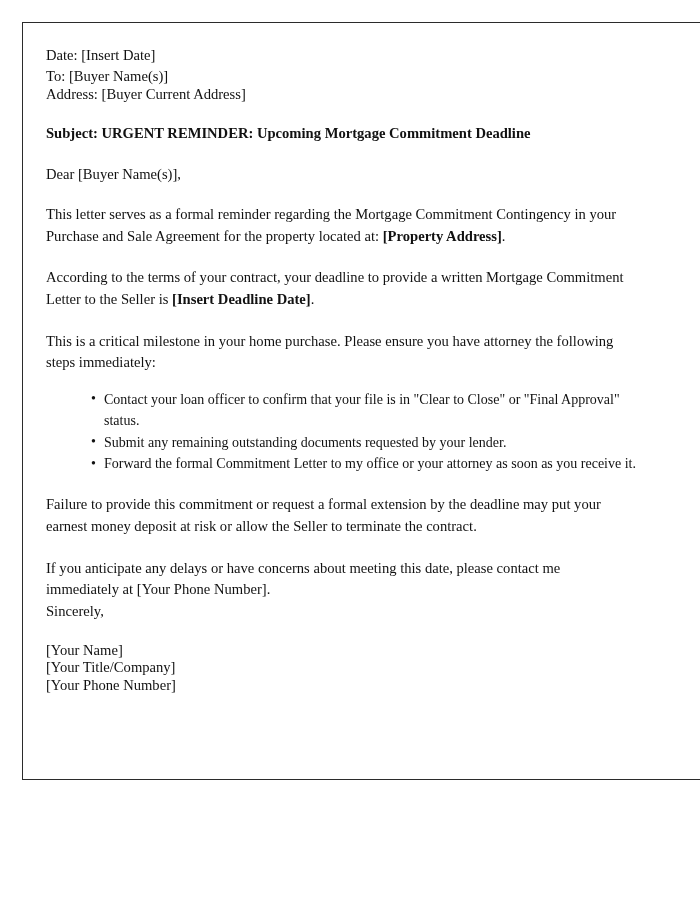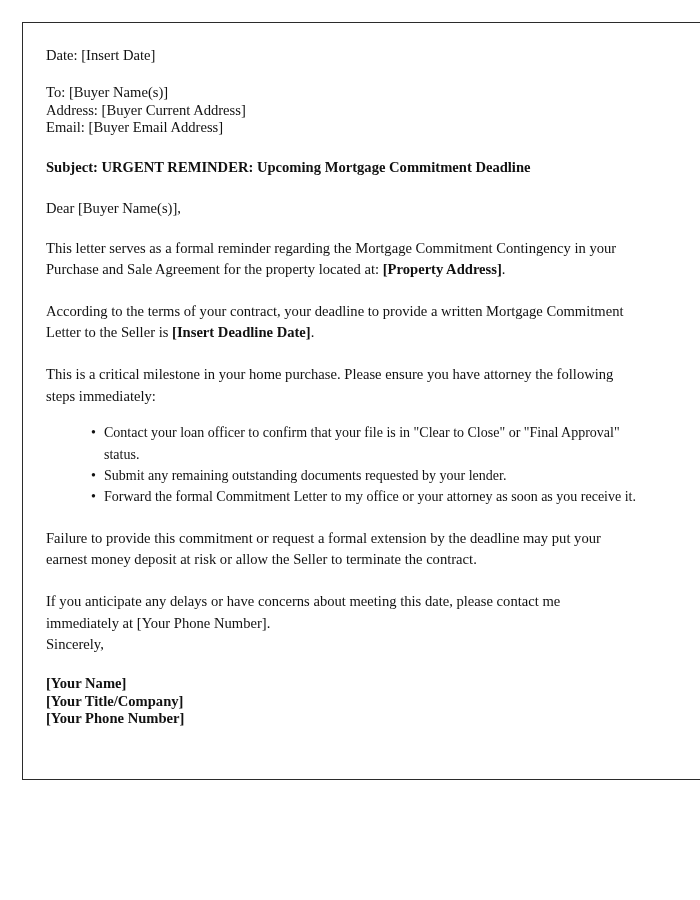--- a/index.html
+++ b/index.html
@@ -41,21 +41,21 @@
 
   .para {
     font-size: 14.6px;
     line-height: 21.6px;
     margin: 0;
     max-width: 580px;
     text-align: left;
   }
 
   .gap-para   { margin-top: 20px; }
-  .gap-block  { margin-top: 20px; }
+  .gap-block  { margin-top: 4px; }
 
   .addr-block .line + .line { margin-top: 0; }
 
   .subject-line {
     font-size: 14.6px;
     line-height: 20px;
     font-weight: bold;
     margin-top: 20px;
   }
 
@@ -89,35 +89,34 @@
     content: "\2022";
     position: absolute;
     left: 0;
     top: -0.5px;
     font-size: 14px;
     line-height: 21.4px;
   }
 
   
   .signoff { font-size: 14.6px; line-height: 20px; }
-  .sig-block { margin-top: 21px; font-weight: bold; }
+  .sig-block { margin-top: 21px; }
   .sig-block .line { line-height: 17.6px; }
 </style>
 </head>
 <body>
 
 <div class="page-sheet">
   <div class="letter-body">
 
     <div class="line">Date: [Insert Date]</div>
 
     <div class="addr-block gap-block">
       <div class="line">To: [Buyer Name(s)]</div>
       <div class="line">Address: [Buyer Current Address]</div>
-      <div class="line">Email: [Buyer Email Address]</div>
     </div>
 
     <div class="subject-line">Subject: URGENT REMINDER: Upcoming Mortgage Commitment Deadline</div>
 
     <div class="salutation">Dear [Buyer Name(s)],</div>
 
     <p class="para gap-para"><span>This letter serves as a formal reminder regarding the Mortgage Commitment Contingency in your Purchase and Sale Agreement for the property located at: </span><strong class="ph">[Property Address]</strong><span>.</span></p>
 
     <p class="para gap-para"><span>According to the terms of your contract, your deadline to provide a written Mortgage Commitment Letter to the Seller is </span><strong class="ph">[Insert Deadline Date]</strong><span>.</span></p>
 

